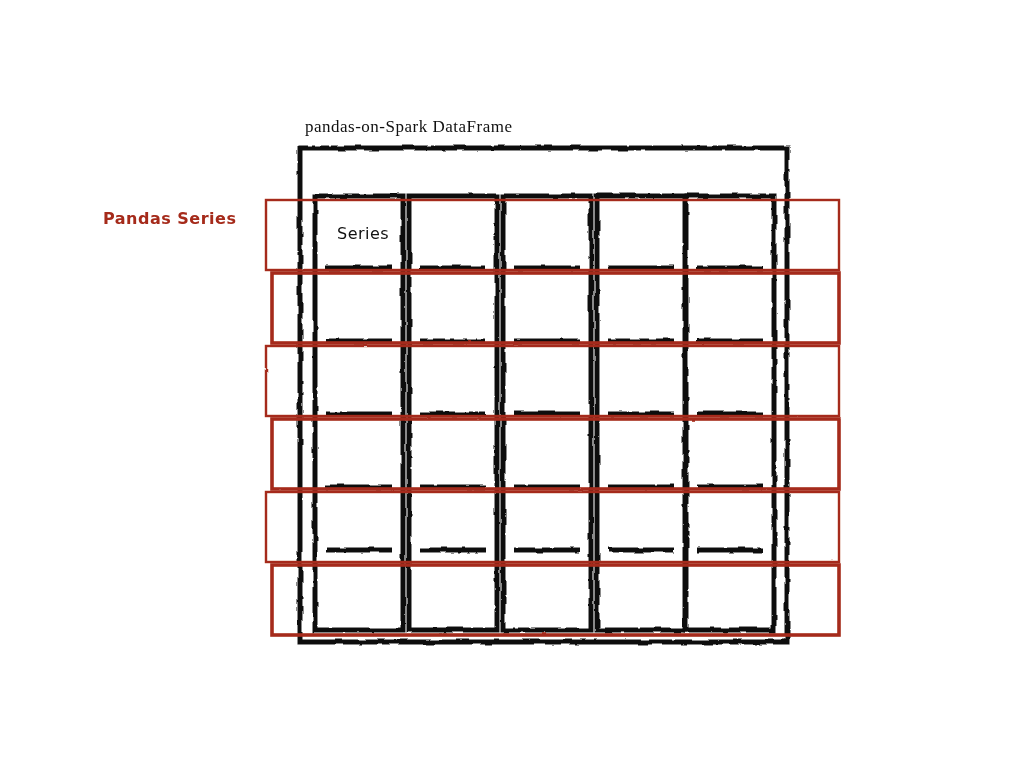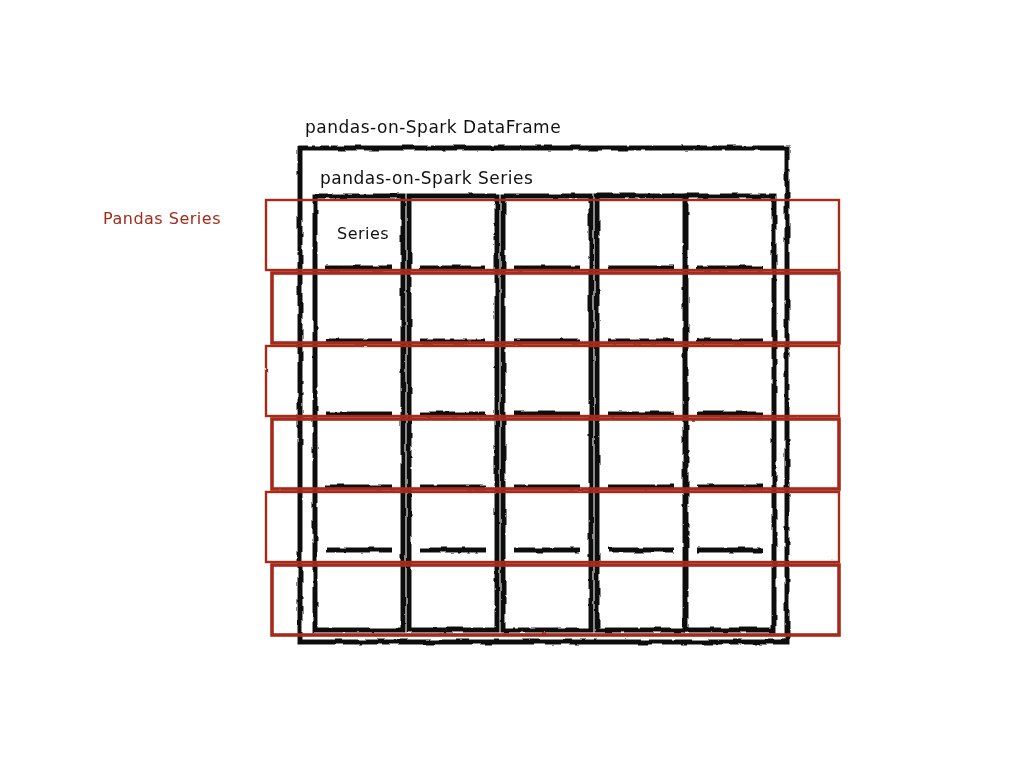--- a/index.html
+++ b/index.html
@@ -28,20 +28,21 @@
     white-space: nowrap;
     font-family: "DejaVu Sans", sans-serif;
     letter-spacing: 0.5px;
   }
 
   .label-dataframe {
     left: 305px;
     top: 117px;
     font-size: 17px;
     color: #111111;
+    font-family: Liberation Serif, serif;
   }
 
   .label-series {
     left: 320px;
     top: 168px;
     font-size: 17px;
     color: #111111;
   }
 
   .label-value {
@@ -49,20 +50,21 @@
     top: 224px;
     font-size: 16px;
     color: #111111;
   }
 
   .label-pandas-series {
     left: 103px;
     top: 209px;
     font-size: 16px;
     color: #a52a1a;
+    font-weight: bold;
   }
 </style>
 </head>
 <body>
 
 <div id="diagram">
 
   <svg width="1024" height="768" viewBox="0 0 1024 768" xmlns="http://www.w3.org/2000/svg">
     <defs>
       <filter id="rough" x="-20%" y="-20%" width="140%" height="140%">
@@ -126,19 +128,18 @@
       <rect x="266" y="346" width="573" height="70" stroke-width="2.4"></rect>
       <rect x="272" y="419" width="567" height="70" stroke-width="3.6"></rect>
       <rect x="266" y="492" width="573" height="70" stroke-width="2.4"></rect>
       <rect x="272" y="565" width="567" height="70" stroke-width="3.6"></rect>
     </g>
 
   </svg>
 
   <div class="label label-dataframe">pandas-on-Spark DataFrame</div>
 
-  <div class="label label-series">pandas-on-Spark Series</div>
 
   <div class="label label-value">Series</div>
 
   <div class="label label-pandas-series">Pandas Series</div>
 
 </div>
 
 </body></html>

